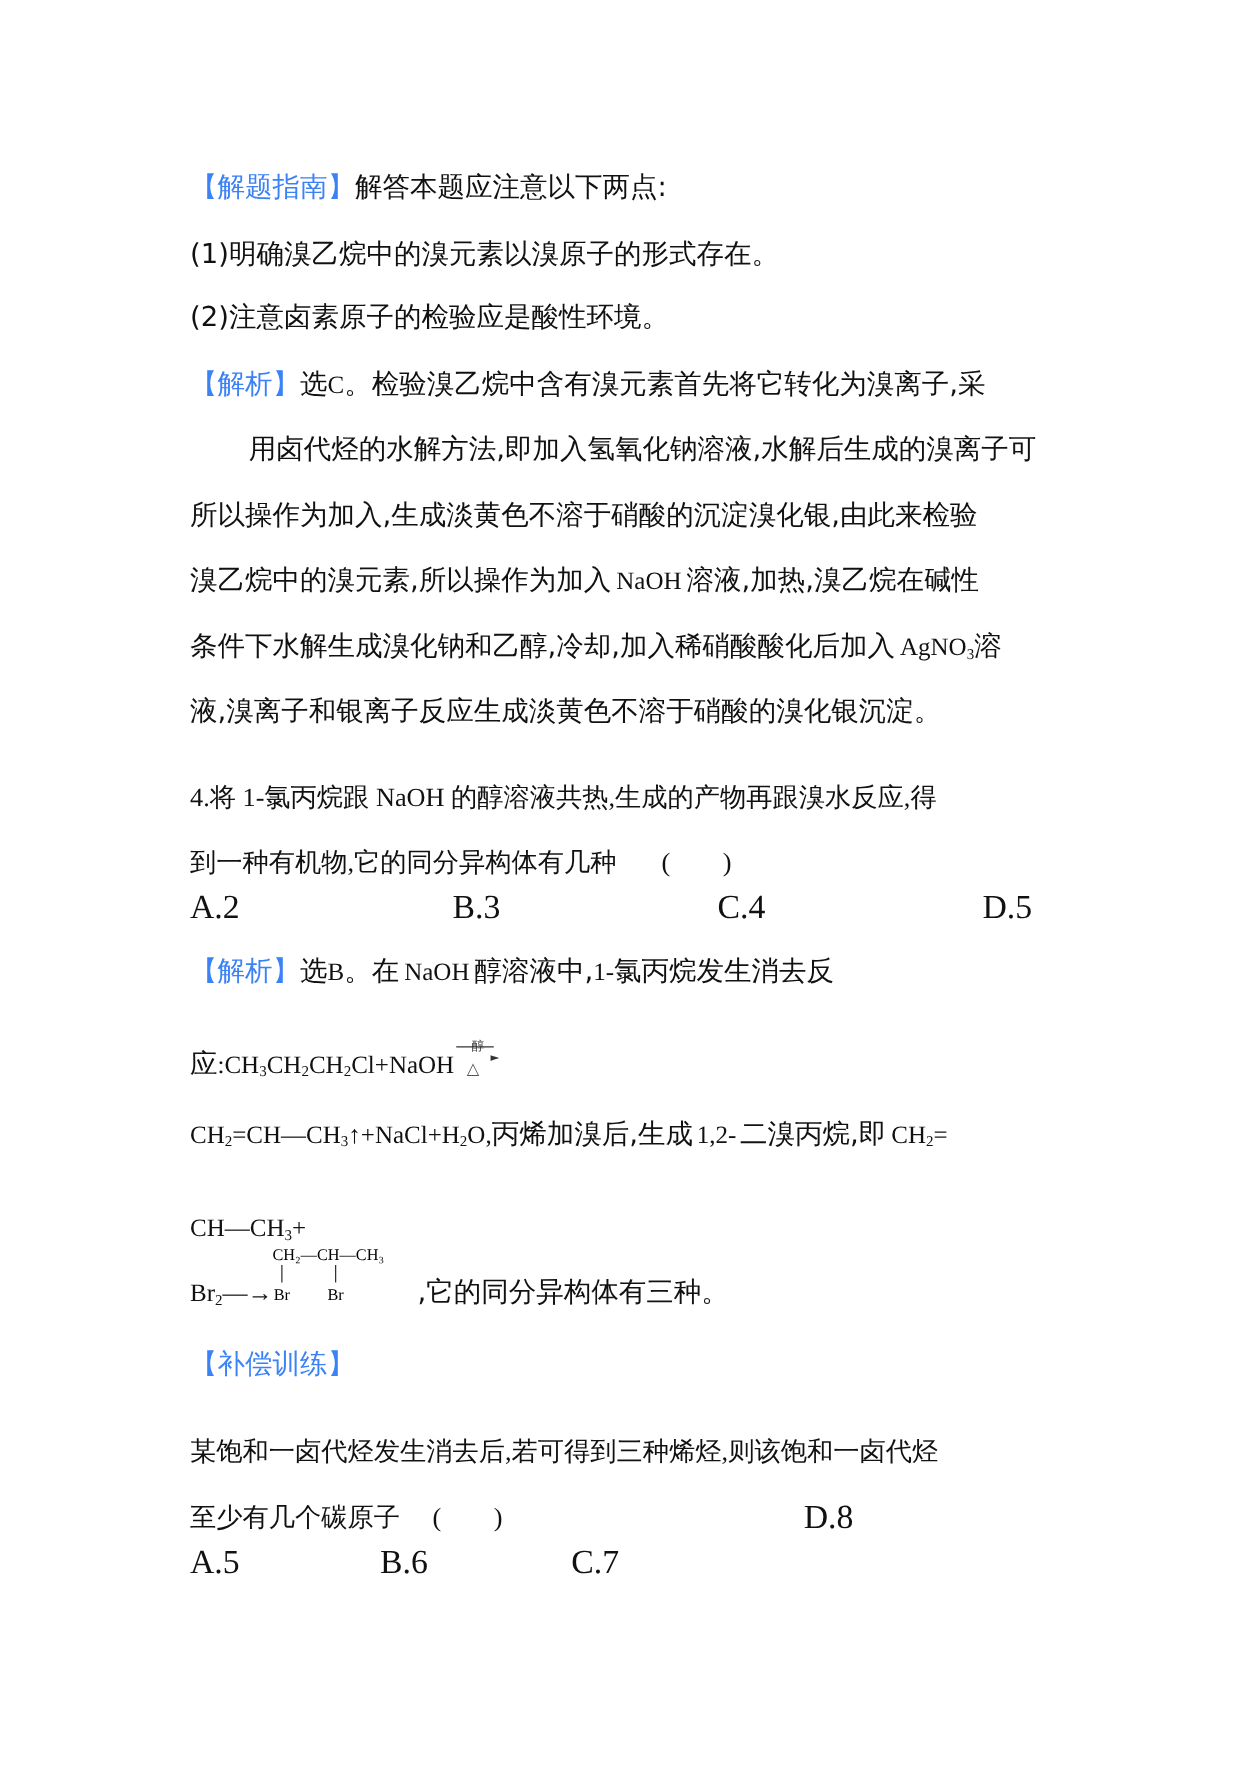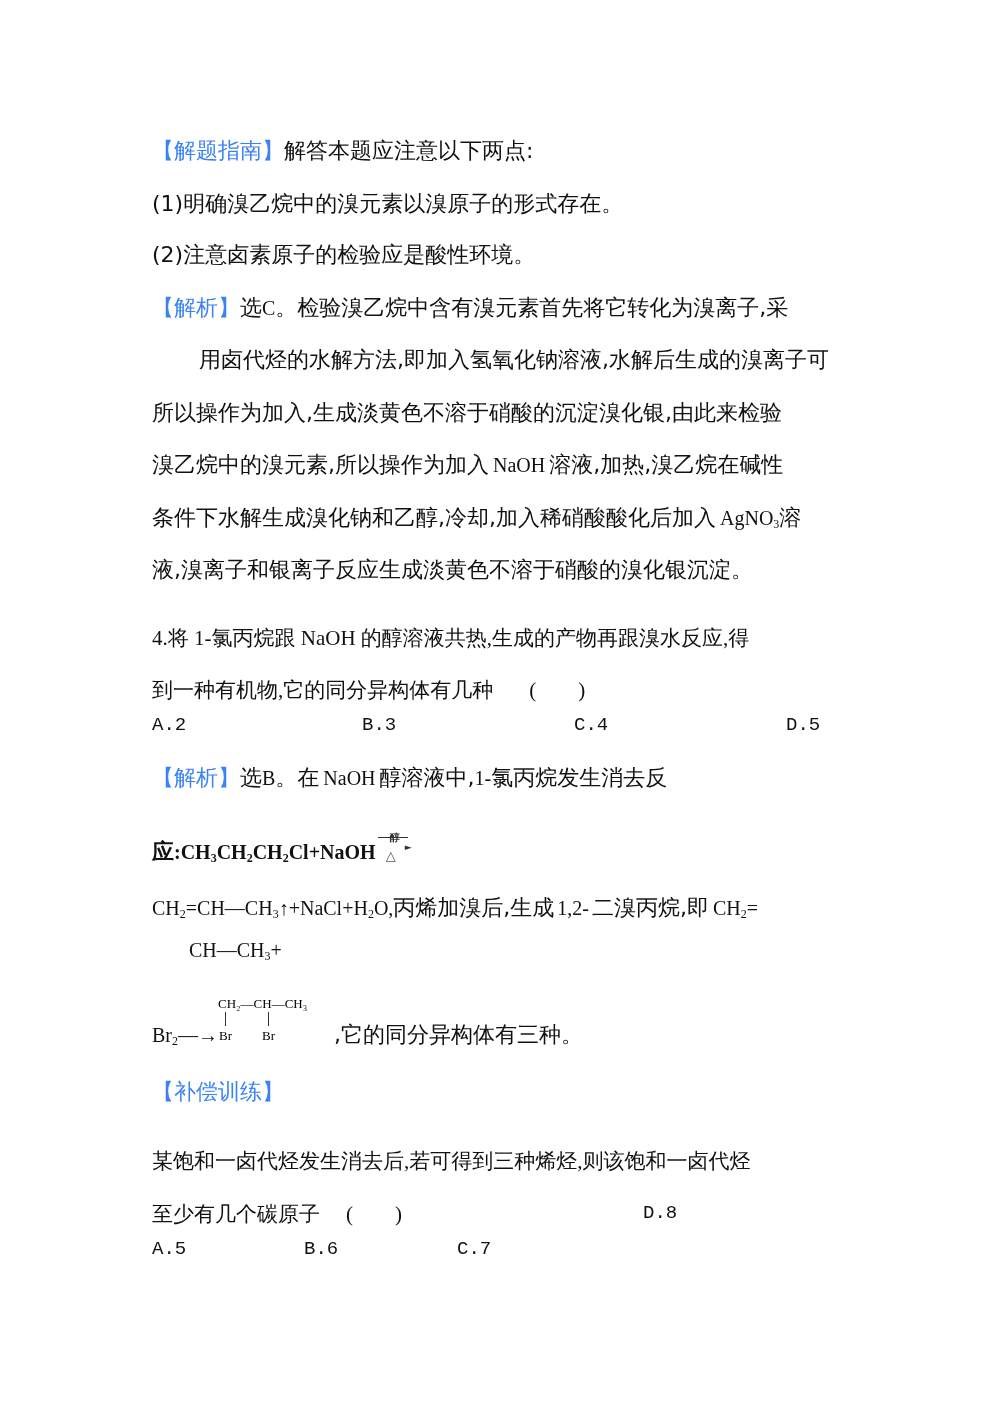--- a/index.html
+++ b/index.html
@@ -3,21 +3,21 @@
 <meta charset="utf-8">
 <style>
   html, body { margin: 0; padding: 0; background: #ffffff; }
   body { width: 1000px; height: 1414px; position: relative; overflow: hidden;
          font-family: "DejaVu Sans", "Liberation Sans", sans-serif; color: #111; }
   .line { position: absolute; left: 152px; font-size: 22px; line-height: 30px; white-space: nowrap; }
   .red { color: #3b82f6; text-align: center; }
   .latin { font-family: "Liberation Serif", "DejaVu Serif", serif; font-size: 20px; }
   .q { font-family: "Liberation Serif", "DejaVu Serif", serif; font-size: 21px; margin-top: 18px; }
   sub { font-size: 12px; vertical-align: -3px; line-height: 0; }
-  .opt { position: absolute; font-family: Liberation Mono, monospace; font-size: 19px; line-height: 30px; }
+  .opt { position: absolute; font-family: Liberation Serif, serif; font-size: 27px; line-height: 30px; }
   .arrow-box { display: inline-block; position: relative; width: 34px; height: 30px; vertical-align: top; margin-left: 2px; }
   .arrow-top { position: absolute; top: -14px; left: 12px; font-size: 10px; color: #333; }
   .arrow-line { position: absolute; top: 0px; left: 0; width: 30px; border-top: 1px solid #333; }
   .arrow-head { position: absolute; top: -5px; left: 27px; font-size: 9px; color: #333; }
   .arrow-bot { position: absolute; top: 4px; left: 8px; font-size: 13px; color: #555; }
   .struct { position: absolute; font-family: "Liberation Serif", "DejaVu Serif", serif; font-size: 13px; color: #000000; }
   .vbar { position: absolute; width: 1px; height: 14px; background: #333; }
 </style>
 </head>
 <body>
@@ -47,29 +47,29 @@
 </div>
 <div class="opt" style="top:710px; left:152px;">A.2</div>
 <div class="opt" style="top:710px; left:362px;">B.3</div>
 <div class="opt" style="top:710px; left:574px;">C.4</div>
 <div class="opt" style="top:710px; left:786px;">D.5</div>
 
 <div class="line" style="top:763px;">
   <span class="red">【解析】</span><span>选</span><span class="latin">B</span><span>。在</span><span class="latin" style="margin:0 4px;">NaOH</span><span>醇溶液中,</span><span class="latin">1-</span><span>氯丙烷发生消去反</span>
 </div>
 
-<div class="line" style="top:837px;font-weight:bold;">
+<div class="line" style="top:837px;">
   <span>应</span><span class="latin"><span>:CH</span><sub>3</sub><span>CH</span><sub>2</sub><span>CH</span><sub>2</sub><span>Cl+NaOH</span></span><span class="arrow-box"><span class="arrow-top">醇</span><span class="arrow-line"></span><span class="arrow-head">►</span><span class="arrow-bot">△</span></span>
 </div>
 
 <div class="line" style="top:893px;">
   <span class="latin"><span>CH</span><sub>2</sub><span>=CH—CH</span><sub>3</sub><span>↑+NaCl+H</span><sub>2</sub><span>O,</span></span><span>丙烯加溴后,生成</span><span class="latin" style="margin:0 3px;">1,2-</span><span>二溴丙烷,即</span><span class="latin" style="margin-left:4px;text-align:center;"><span>CH</span><sub>2</sub><span>=</span></span>
 </div>
 
-<div class="line" style="top:935px;margin-left:37px;">
+<div class="line" style="top:968px;">
   <span class="latin"><span>CH—CH</span><sub>3</sub><span>+</span></span>
 </div>
 
 <div class="line" style="top:1020px;">
   <span class="latin"><span>Br</span><sub>2</sub><span>—→</span></span>
 </div>
 <div class="struct" style="top:996px; left:218px;">CH₂—CH—CH₃</div>
 <div class="vbar" style="top:1012px; left:225px;"></div>
 <div class="vbar" style="top:1012px; left:268px;"></div>
 <div class="struct" style="top:1028px; left:219px;">Br</div>

